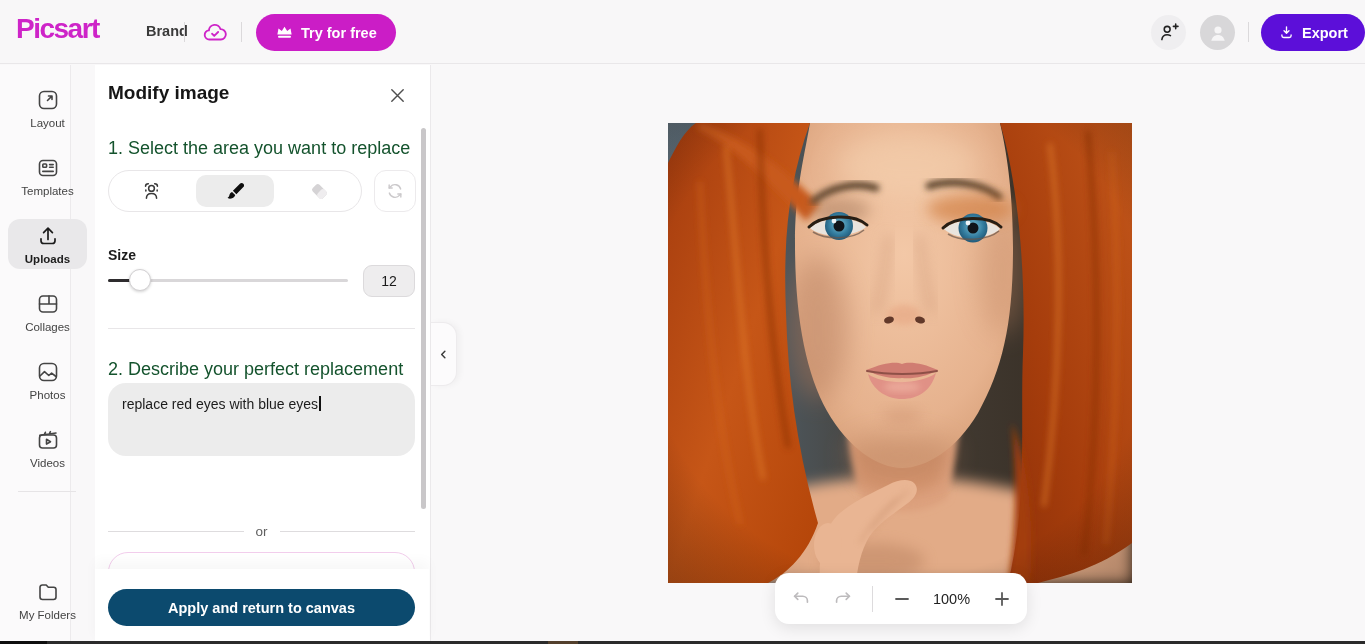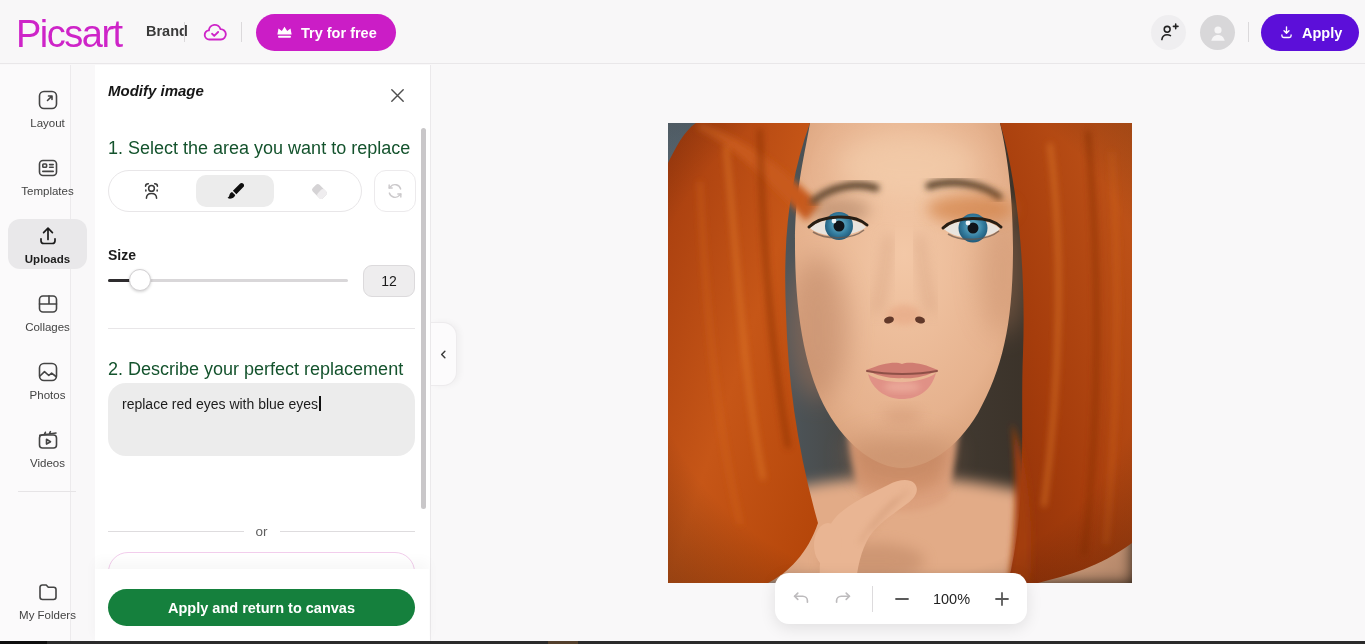--- a/index.html
+++ b/index.html
@@ -1,41 +1,41 @@
 <!DOCTYPE html>
 <html><head>
 <meta charset="utf-8">
 <style>
   * { margin:0; padding:0; box-sizing:border-box; }
   html,body { width:1365px; height:644px; font-family:"Liberation Sans", sans-serif; background:#f9f8f9; overflow:hidden; }
   .app { position:relative; width:1365px; height:644px; }
 
   
   .header { position:absolute; top:0; left:0; right:0; height:64px; background:#f8f7f8; border-bottom:1px solid #e9e7e9; z-index:30; }
-  .logo { position:absolute; left:16px; top:13px; font-size:38px; font-weight:400; color:#ce24c8; letter-spacing:-1.5px; }
+  .logo { position:absolute; left:16px; top:13px; font-size:28px; font-weight:700; color:#ce24c8; letter-spacing:-1.5px; }
   .file-menu { position:absolute; left:146px; top:23px; font-size:14.5px; font-weight:600; color:#3a3a3a; cursor:default; }
   .vsep { position:absolute; top:22px; width:1px; height:20px; background:#dbd9db; }
   .cloud-btn { position:absolute; left:201px; top:19px; width:28px; height:28px; display:flex; align-items:center; justify-content:center; }
   .pill-btn { position:absolute; display:flex; align-items:center; gap:7px; height:37px; border-radius:20px; border:none; font-size:14.5px; font-weight:700; color:#fff; cursor:pointer; font-family:inherit; }
   .try-btn { left:256px; top:14px; padding:0 19px; background:#cb1dc6; }
   .export-btn { left:1261px; top:14px; padding:0 17px; background:#5c0fd9; }
   .circle-btn { position:absolute; top:15px; width:35px; height:35px; border-radius:50%; display:flex; align-items:center; justify-content:center; }
   .invite-btn { left:1151px; background:#efeef0; }
   .avatar { left:1200px; background:#d8d7d9; }
 
   
   .sidebar { position:absolute; top:65px; left:0; bottom:0; width:71px; background:#fbfafb; border-right:1px solid #eceaec; z-index:20; }
   .side-item { position:absolute; left:8px; width:79px; height:50px; display:flex; flex-direction:column; align-items:center; justify-content:center; gap:5px; border-radius:12px; cursor:pointer; }
   .side-item.active { background:#e9e8ea; }
   .side-item .lbl { font-size:11.5px; color:#434343; white-space:nowrap; }
   .side-div { position:absolute; left:18px; width:58px; height:1px; background:#e6e4e6; }
 
   
   .panel { position:absolute; top:65px; left:95px; bottom:0; width:336px; background:#fff; border-right:1px solid #ebe9eb; z-index:20; }
-  .panel-title { position:absolute; left:13px; top:17px; font-size:15px; font-weight:700; color:#161616;font-style:italic; }
+  .panel-title { position:absolute; left:13px; top:17px; font-size:19px; font-weight:700; color:#161616; }
   .close-btn { position:absolute; left:291px; top:19px; width:22px; height:22px; display:flex; align-items:center; justify-content:center; cursor:pointer; background:none; border:none; }
   .step-label { position:absolute; left:13px; font-size:18px; color:#14532d; }
   .step1 { top:73px; }
   .toolgroup { position:absolute; left:13px; top:105px; width:254px; height:42px; border:1.5px solid #e8e6e8; border-radius:21px; background:#fff; display:flex; }
   .tool-cell { flex:1; display:flex; align-items:center; justify-content:center; cursor:pointer; position:relative; }
   .tool-cell.selected::before { content:""; position:absolute; left:3px; right:3px; top:4px; bottom:4px; background:#ececec; border-radius:10px; }
   .tool-cell > * { position:relative; }
   .reset-btn { position:absolute; left:279px; top:105px; width:42px; height:42px; border:1.5px solid #eceaec; border-radius:12px; background:#fff; display:flex; align-items:center; justify-content:center; }
   .size-label { position:absolute; left:13px; top:182px; font-size:14px; font-weight:700; color:#1b1b1b; }
   .slider-track { position:absolute; left:13px; top:214px; width:240px; height:3px; background:#d9d7d9; border-radius:2px; cursor:pointer; }
@@ -45,21 +45,21 @@
   .panel-div { position:absolute; left:13px; top:263px; width:307px; height:1px; background:#e8e6e8; }
   .step2 { top:294px; }
   .prompt-box { position:absolute; left:13px; top:318px; width:307px; height:73px; background:#ececec; border-radius:18px; padding:12px 14px; font-size:14px; color:#1c1c1c; cursor:text; line-height:1.35; }
   .caret { display:inline-block; width:1.5px; height:15px; background:#111; vertical-align:-2px; margin-left:1px; }
   .generate-btn { position:absolute; left:13px; top:406px; width:307px; height:36px; border-radius:18px; background:#fff; border:1.5px solid #f2cdec; color:#eeb0e3; font-size:14.5px; font-weight:700; font-family:inherit; }
   .or-row { position:absolute; left:13px; top:459px; width:307px; display:flex; align-items:center; gap:12px; }
   .or-row .line { flex:1; height:1px; background:#dedcde; }
   .or-row .txt { font-size:13.5px; color:#5f5f5f; }
   .partial-btn { position:absolute; left:13px; top:487px; width:307px; height:40px; border-radius:20px; background:#fff; border:1.5px solid #f2cdec; }
   .panel-footer { position:absolute; left:0; right:1px; top:504px; bottom:0; background:#fff; box-shadow:0 -8px 12px rgba(0,0,0,.03); }
-  .apply-btn { position:absolute; left:13px; top:20px; width:307px; height:37px; border-radius:19px; border:none; background:#15803d; color:#fff; font-size:14.5px; font-weight:700; font-family:inherit; cursor:pointer; }
+  .apply-btn { position:absolute; left:13px; top:20px; width:307px; height:37px; border-radius:19px; border:none; background:#0c4a6e; color:#fff; font-size:14.5px; font-weight:700; font-family:inherit; cursor:pointer; }
   .panel-scrollbar { position:absolute; left:326px; top:63px; width:5px; height:381px; background:#c9c7c9; border-radius:3px; }
 
   
   .collapse-tab { position:absolute; left:431px; top:322px; width:26px; height:64px; background:#fcfbfc; border:1px solid #edebed; border-left:none; border-radius:0 14px 14px 0; box-shadow:3px 0 6px rgba(0,0,0,.04); display:flex; align-items:center; justify-content:center; cursor:pointer; z-index:25; }
 
   
   .canvas { position:absolute; left:432px; top:65px; right:0; bottom:0; background:#f9f8f9; }
   .photo { position:absolute; left:236px; top:58px; width:464px; height:460px; }
   .zoombar { position:absolute; left:343px; top:508px; width:252px; height:51px; background:#fff; border-radius:14px; box-shadow:0 4px 16px rgba(0,0,0,.10); display:flex; align-items:center; justify-content:center; gap:16px; z-index:26; }
   .zb-btn { background:none; border:none; display:flex; align-items:center; justify-content:center; width:26px; height:26px; cursor:pointer; padding:0; }
@@ -109,21 +109,21 @@
         <circle cx="12" cy="9" r="3.6"></circle>
         <path d="M5.3 19.8c.8-3.8 3.4-5.9 6.7-5.9s5.9 2.1 6.7 5.9z"></path>
       </svg>
     </div>
     <div class="vsep" style="left:1248px"></div>
     <button class="pill-btn export-btn">
       <svg class="ic" width="17" height="17" viewBox="0 0 24 24" fill="none" stroke="#fff" stroke-width="1.9" stroke-linecap="round" stroke-linejoin="round">
         <path d="M12 4v8.5M8.5 9.5 12 13l3.5-3.5"></path>
         <path d="M5.5 15.5v1A2.5 2.5 0 0 0 8 19h8a2.5 2.5 0 0 0 2.5-2.5v-1"></path>
       </svg>
-      <span>Apply</span>
+      <span>Export</span>
     </button>
   </div>
 
   <div class="sidebar">
 
     <div class="side-item" style="top:18px">
       <svg class="ic" width="24" height="24" viewBox="0 0 24 24" fill="none" stroke="#444" stroke-width="1.6" stroke-linecap="round" stroke-linejoin="round">
         <rect x="3.5" y="3.5" width="17" height="17" rx="4.5"></rect>
         <path d="M11.5 12.5 16 8M12.5 8H16v3.5"></path>
       </svg>

